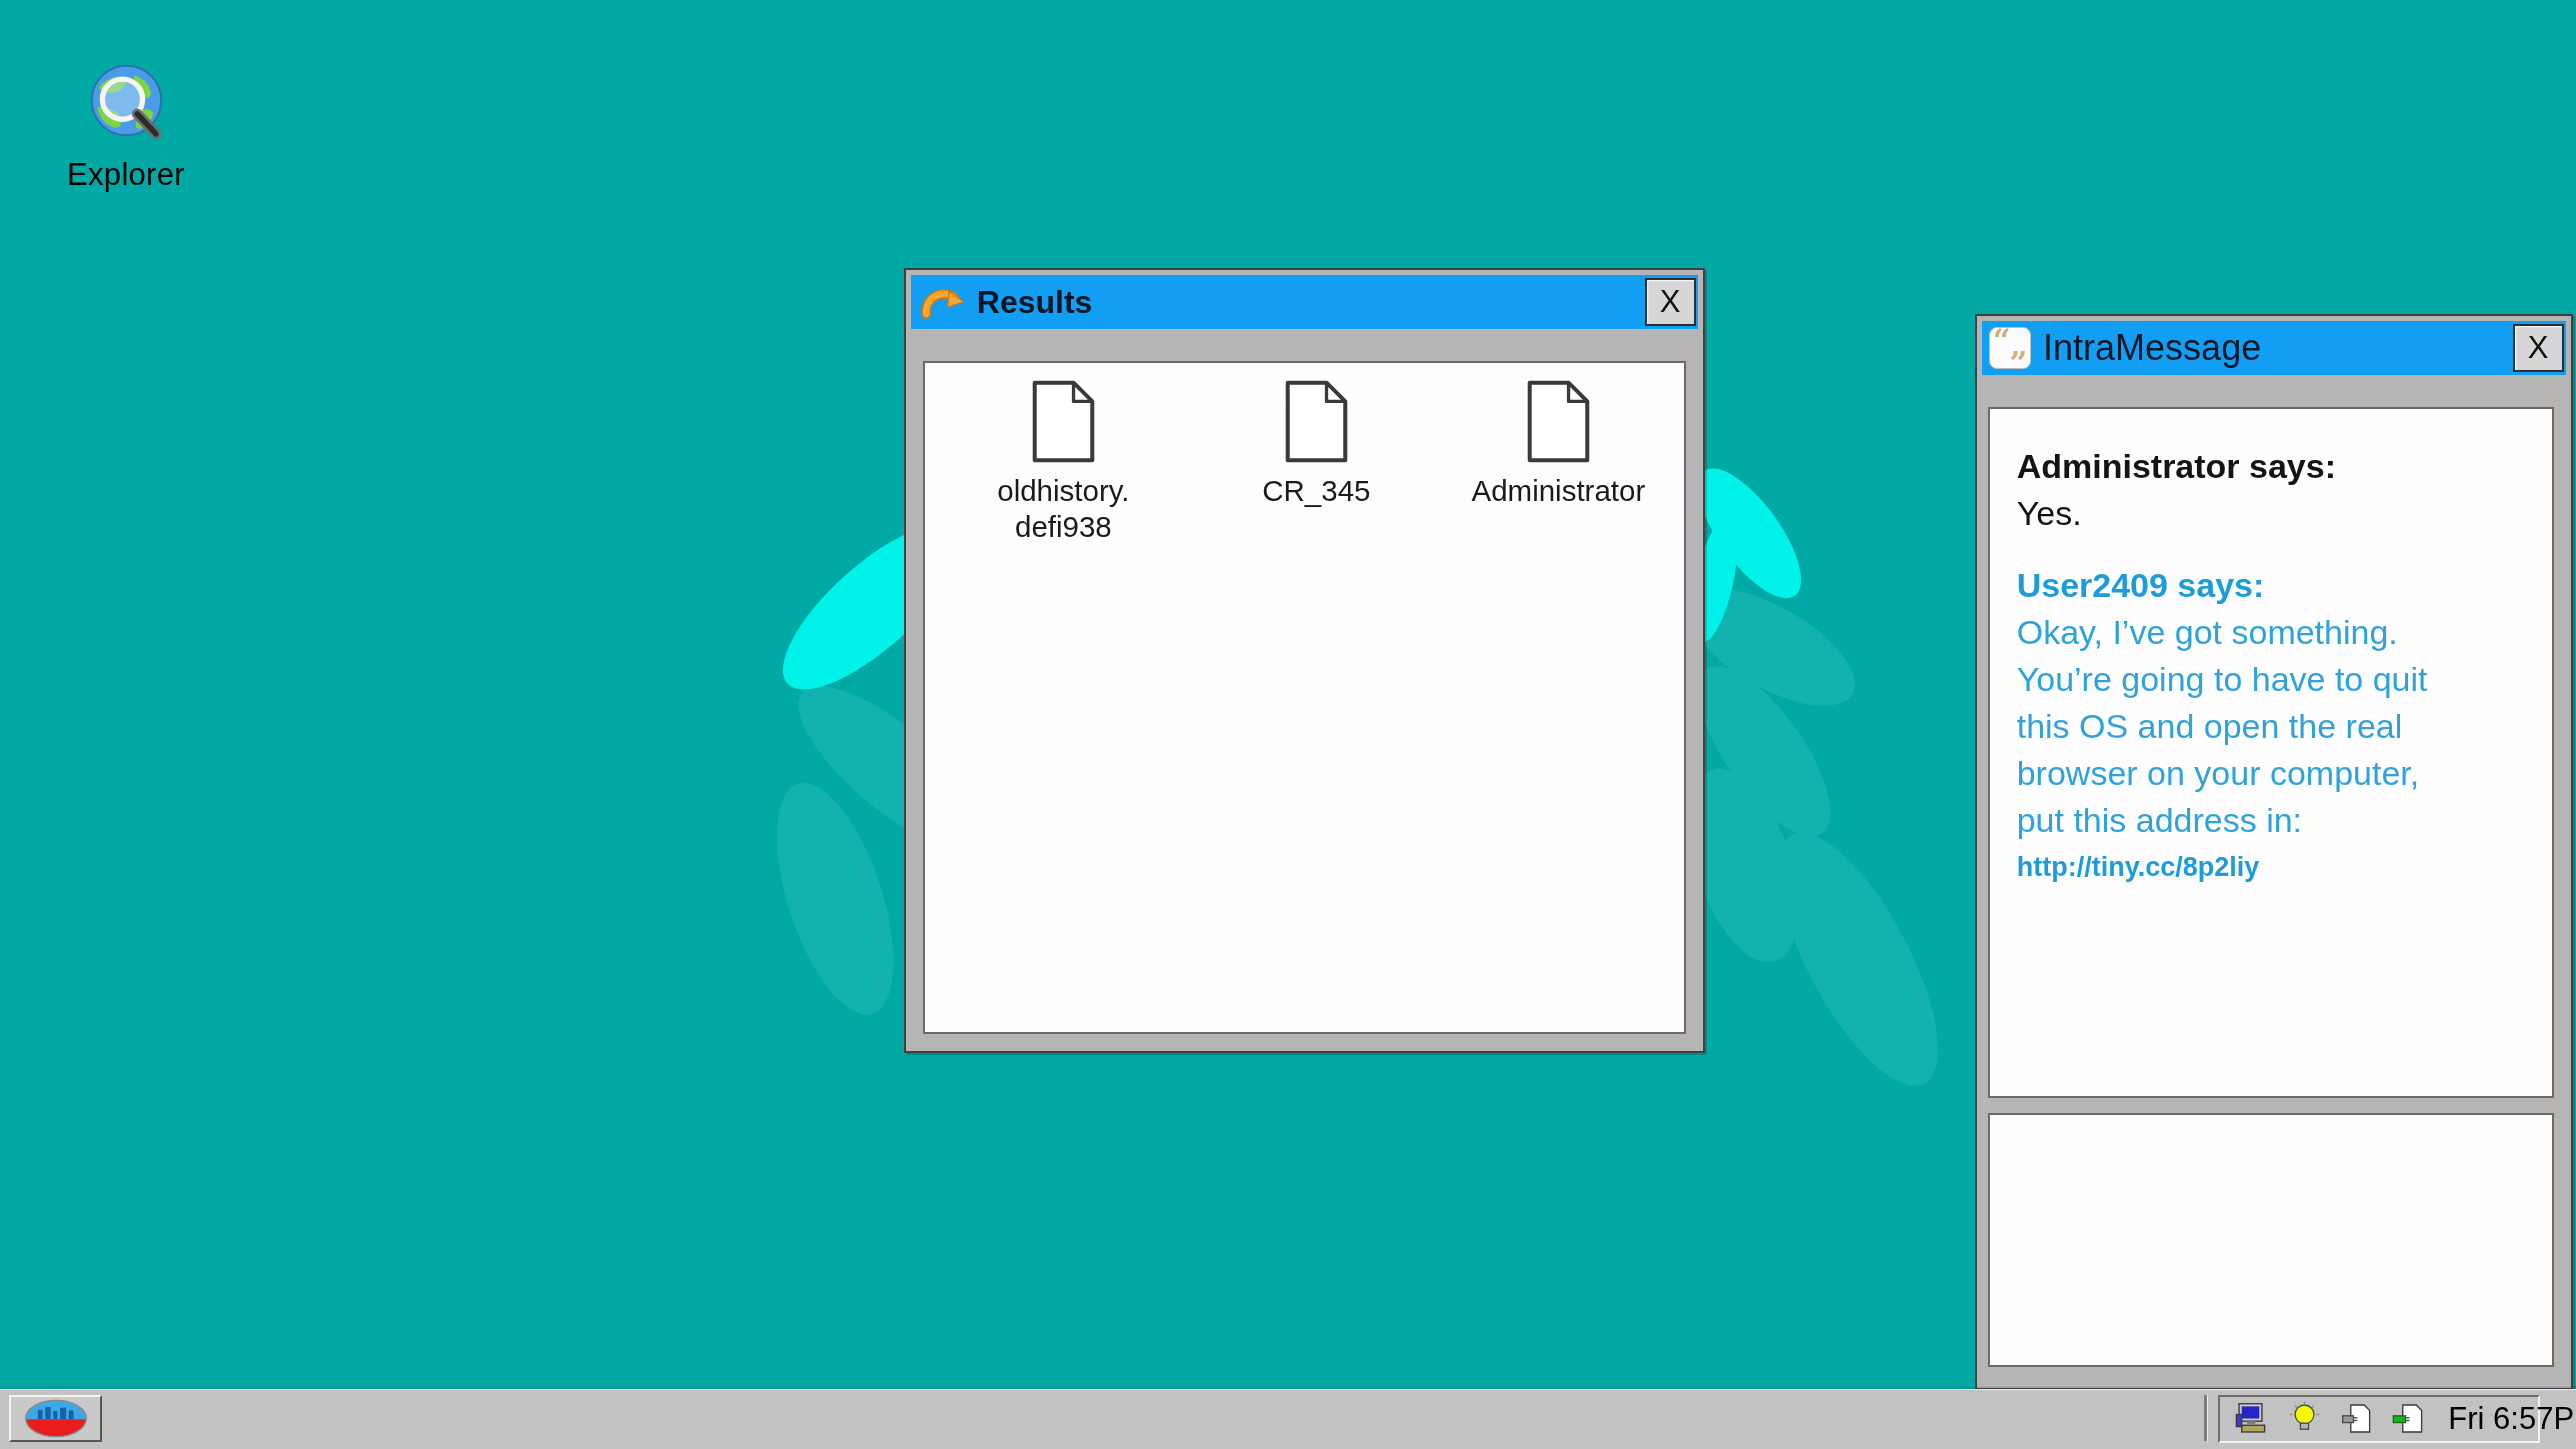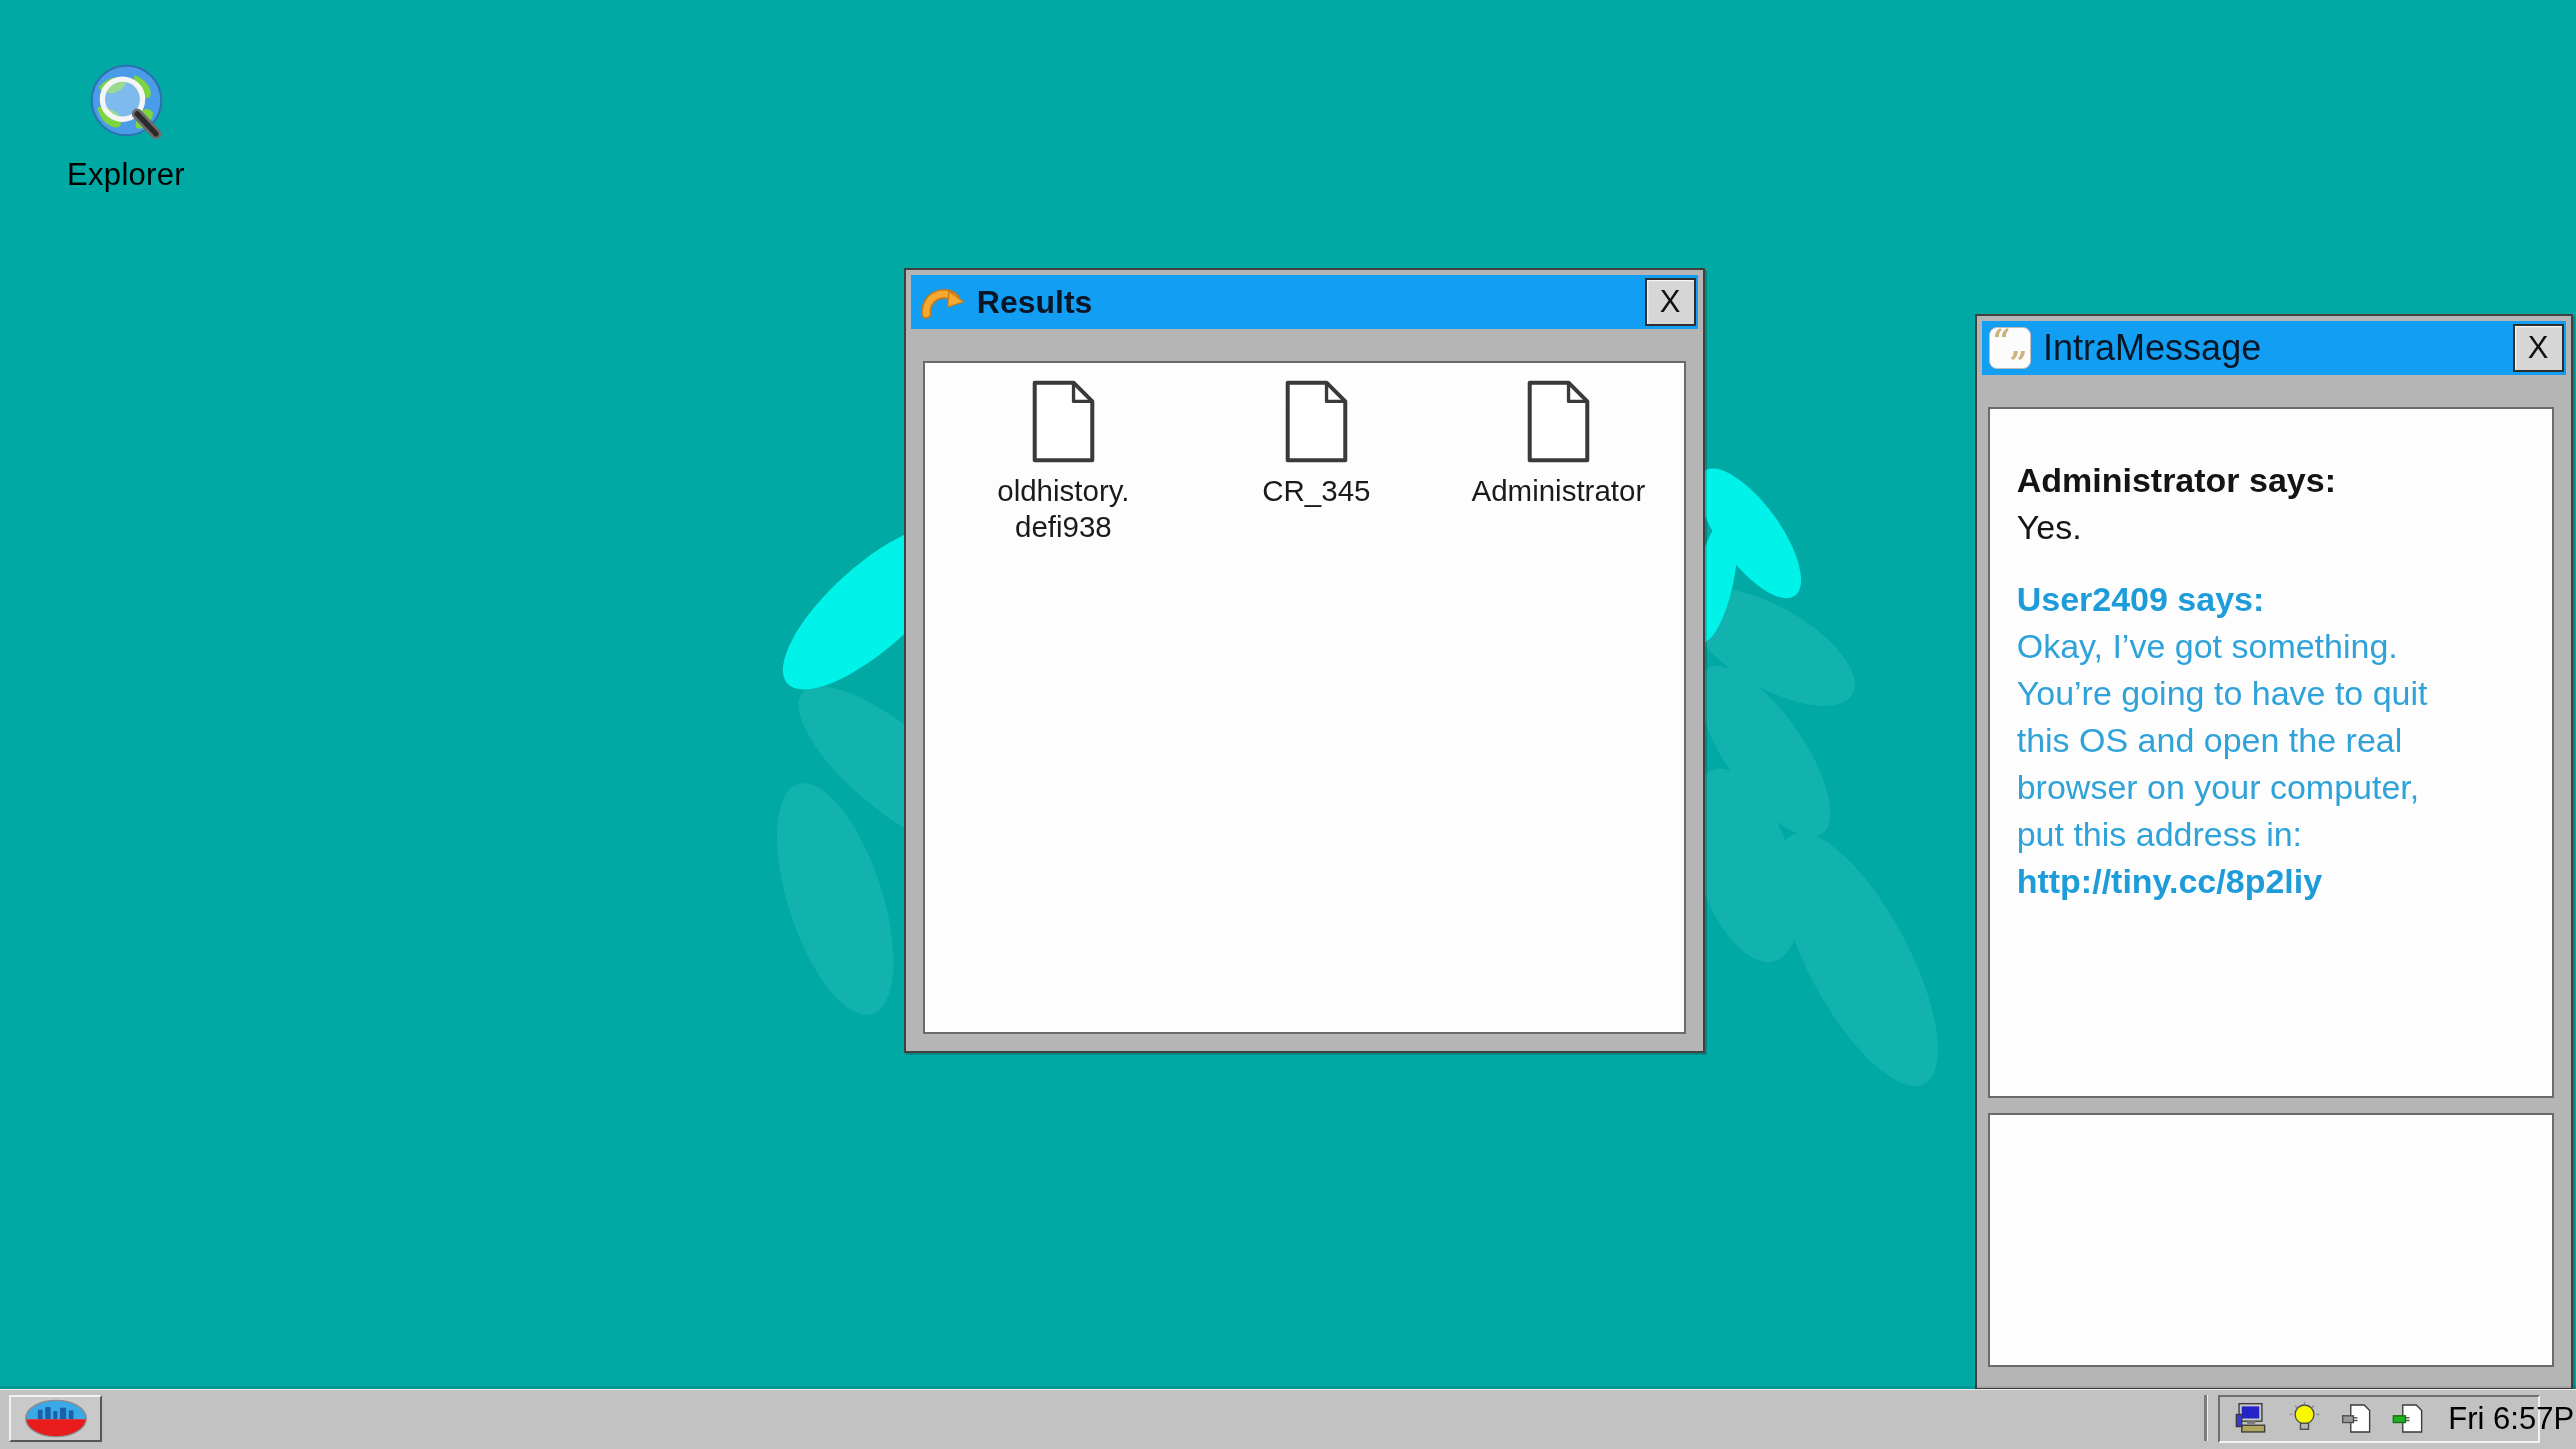--- a/index.html
+++ b/index.html
@@ -65,26 +65,26 @@
     background:#FCFCFC; border:1.3px solid #BFBFBF; border-radius:8px;
     box-sizing:border-box; flex:0 0 auto;
   }
   .quote-icon span {
     position:absolute; font-family:"DejaVu Serif", serif; font-weight:bold;
     font-size:31px; color:#CDB27E; line-height:1;
   }
   .quote-open  { left:2.7px;  top:-2.7px; }
   .quote-close { right:2.7px; bottom:-10.7px; }
   #msg-win .title-text { font-size:36px; font-weight:400; }
-  #msg-history { left:10.7px; right:17.4px; top:91px; height:691px; padding:48px 27px; }
+  #msg-history { left:10.7px; right:17.4px; top:91px; height:691px; padding:34px 27px; }
   .msg { width:470px; }
   .msg + .msg { margin-top:25px; }
   .msg-sender { font-size:34px; line-height:47px; font-weight:bold; }
   .msg-body   { font-size:34px; line-height:47px; white-space:pre-line; }
-  .msg-link   { font-size:34px; line-height:47px; font-weight:bold; text-decoration:none; }
+  .msg-link   { font-size:27px; line-height:47px; font-weight:bold; text-decoration:none; }
   .msg-black .msg-sender, .msg-black .msg-body { color:#141414; }
   .msg-blue  .msg-sender { color:#1E9CD9; }
   .msg-blue  .msg-body   { color:#2FA2D9; }
   .msg-blue  .msg-link   { color:#1E9CD9; }
   #msg-input { left:10.7px; right:17.4px; top:797px; height:254px; cursor:text; }
 
   
   #taskbar {
     position:absolute; left:0; right:0; bottom:0; height:59px; z-index:3;
     background:#C2C2C2;

